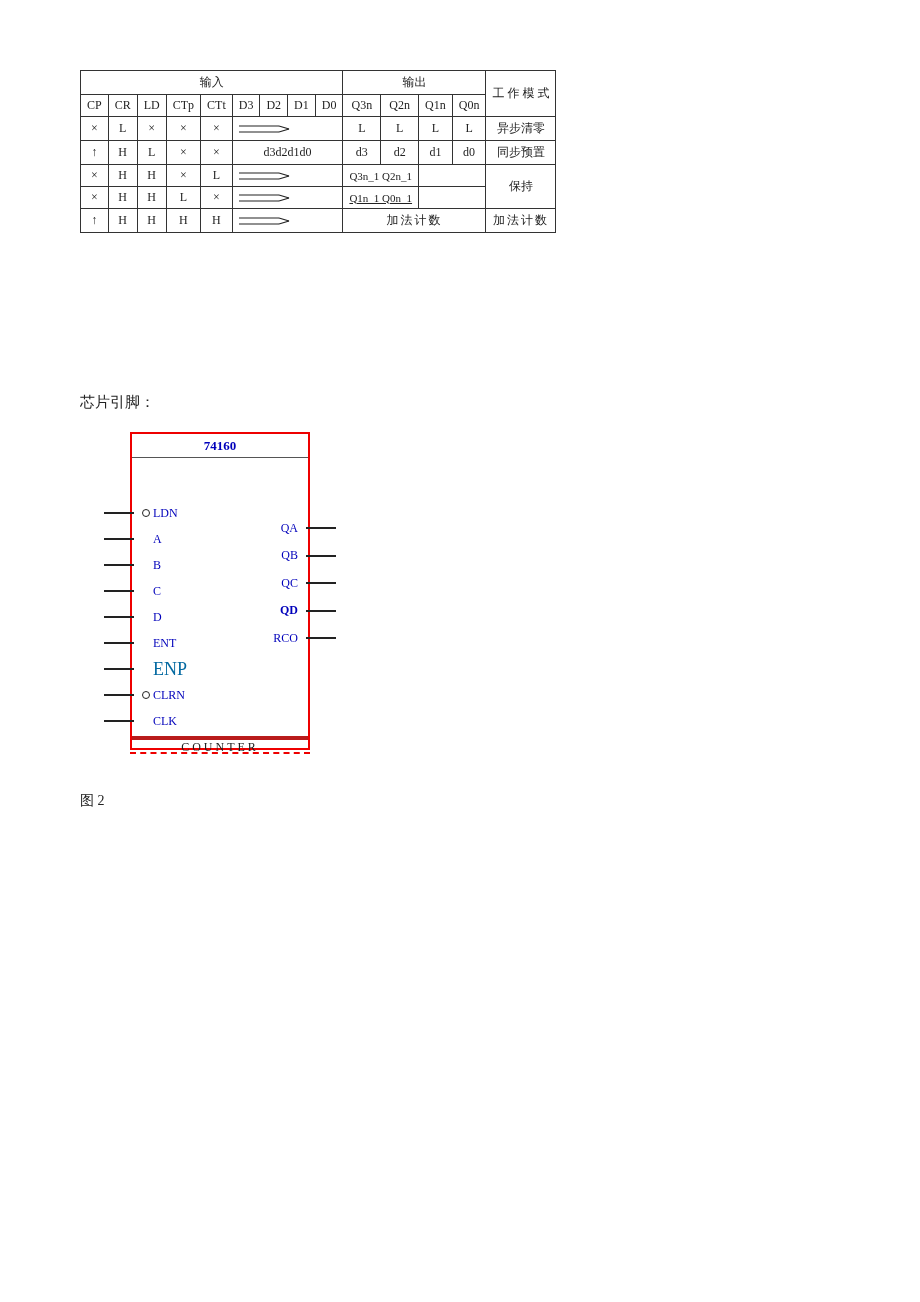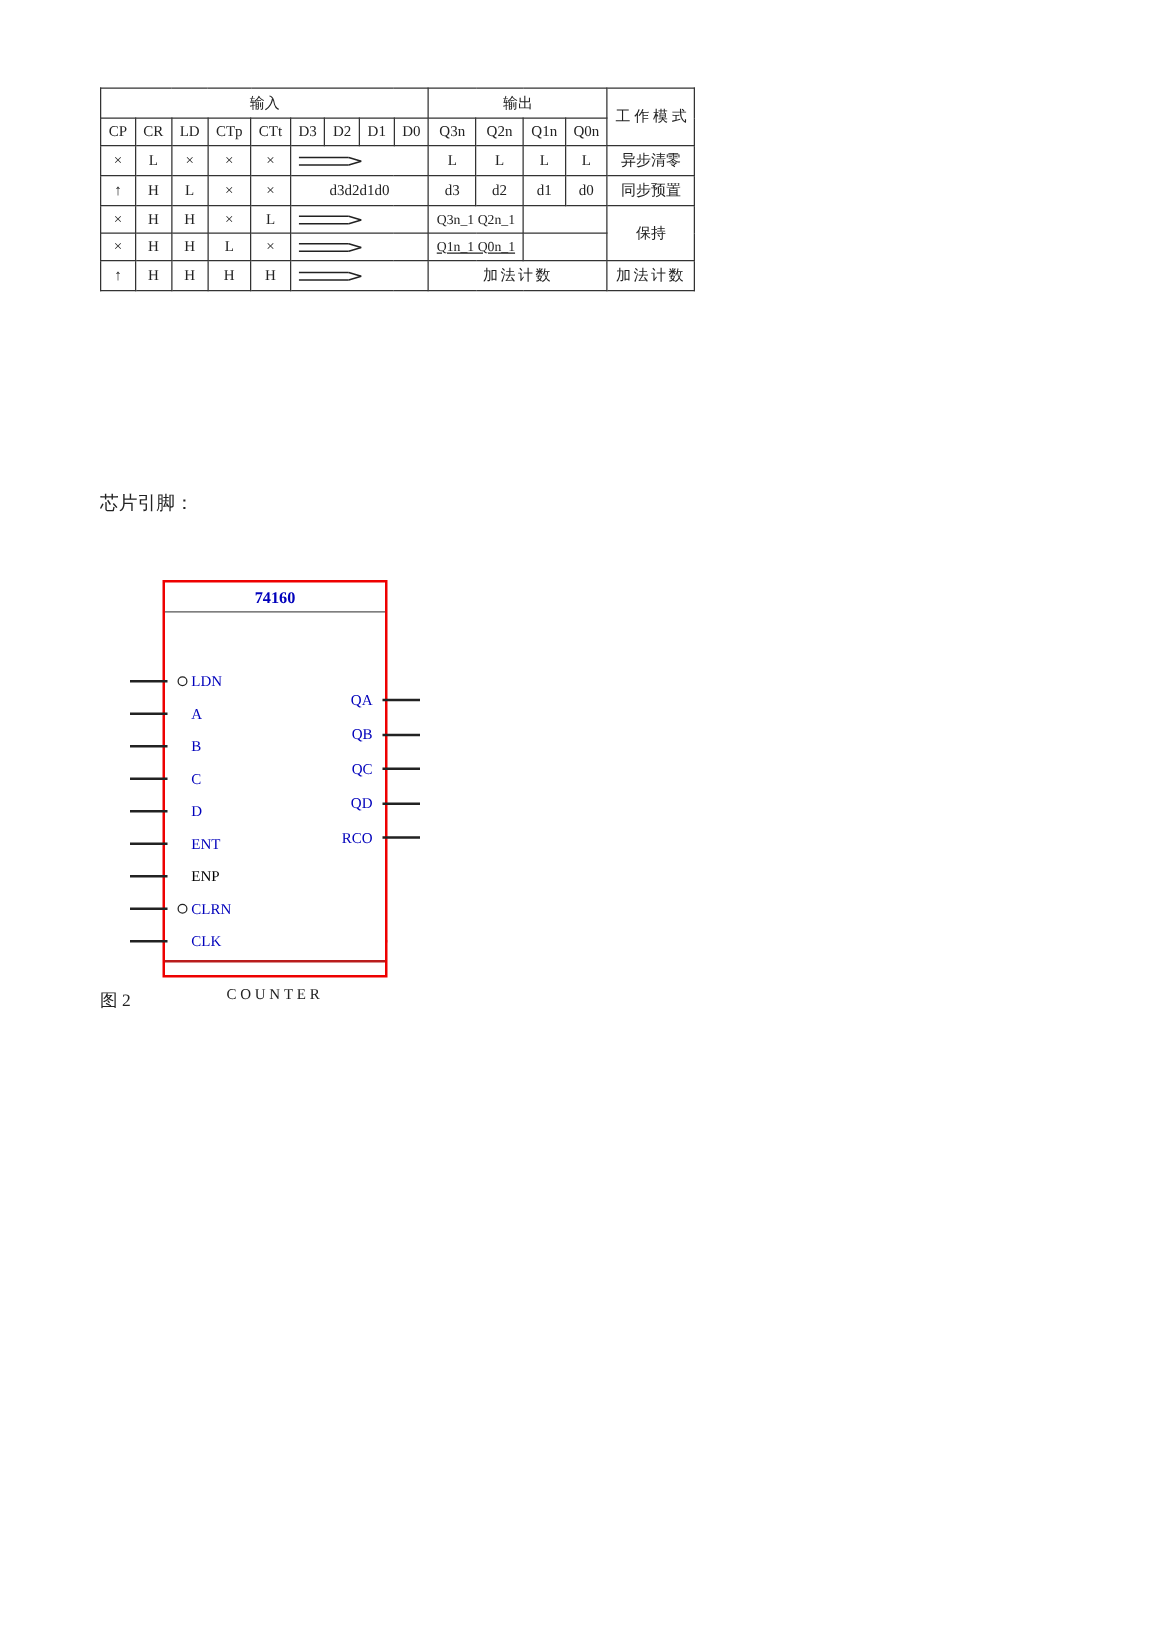--- a/index.html
+++ b/index.html
@@ -209,21 +209,21 @@
         </tr>
       </tbody>
     </table>
   </div>
 
   <div class="chip-section" style="margin-top: 160px;">
     <div class="chip-title">芯片引脚：</div>
 
     <div style="position:relative; width: 280px; height: 340px;">
 
-      <div style="position:absolute; left:50px; top:0; width:180px; height:318px; border:2px solid #e00; background:#fff; z-index:2;margin-top:32px;">
+      <div style="position:absolute; left:50px; top:0; width:180px; height:318px; border:2px solid #e00; background:#fff; z-index:2;">
 
         <div style="text-align:center; color:#00b; font-size:13px; font-weight:bold; padding:4px 0 3px 0; border-bottom:1px solid #555;">74160</div>
 
         <div style="display:flex; justify-content:space-between; padding:2px 10px; height:278px;">
 
           <div style="display:flex; flex-direction:column; justify-content:flex-end;">
 
             <div style="display:flex; align-items:center; position:relative; height:26px;">
               <div style="position:absolute; left:-38px; top:50%; transform:translateY(-50%); width:30px; height:2px; background:#222;"></div>
               <div style="width:8px; height:8px; border-radius:50%; border:1.5px solid #222; background:#fff; margin-right:3px; flex-shrink:0;"></div>
@@ -250,21 +250,21 @@
               <span style="color:#00b; font-size:12px; margin-left:11px;">D</span>
             </div>
 
             <div style="display:flex; align-items:center; position:relative; height:26px;">
               <div style="position:absolute; left:-38px; top:50%; transform:translateY(-50%); width:30px; height:2px; background:#222;"></div>
               <span style="color:#00b; font-size:12px; margin-left:11px;">ENT</span>
             </div>
 
             <div style="display:flex; align-items:center; position:relative; height:26px;">
               <div style="position:absolute; left:-38px; top:50%; transform:translateY(-50%); width:30px; height:2px; background:#222;"></div>
-              <span style="color:#000000; font-size:12px; margin-left:11px;">ENP</span>
+              <span style="color:#0369a1; font-size:18px; margin-left:11px;">ENP</span>
             </div>
 
             <div style="display:flex; align-items:center; position:relative; height:26px;">
               <div style="position:absolute; left:-38px; top:50%; transform:translateY(-50%); width:30px; height:2px; background:#222;"></div>
               <div style="width:8px; height:8px; border-radius:50%; border:1.5px solid #222; background:#fff; margin-right:3px; flex-shrink:0;"></div>
               <span style="color:#00b; font-size:12px;">CLRN</span>
             </div>
 
             <div style="display:flex; align-items:center; position:relative; height:26px;">
               <div style="position:absolute; left:-38px; top:50%; transform:translateY(-50%); width:30px; height:2px; background:#222;"></div>
@@ -285,37 +285,37 @@
             <div style="display:flex; align-items:center; justify-content:flex-end; position:relative; height:26px;">
               <span style="color:#00b; font-size:12px;">QB</span>
               <div style="position:absolute; right:-38px; top:50%; transform:translateY(-50%); width:30px; height:2px; background:#222;"></div>
             </div>
 
             <div style="display:flex; align-items:center; justify-content:flex-end; position:relative; height:26px;">
               <span style="color:#00b; font-size:12px;">QC</span>
               <div style="position:absolute; right:-38px; top:50%; transform:translateY(-50%); width:30px; height:2px; background:#222;"></div>
             </div>
 
-            <div style="display:flex; align-items:center; justify-content:flex-end; position:relative; height:26px;">
+            <div style="display:flex; align-items:center; justify-content:flex-end; position:relative; height:26px;font-weight:bold;">
               <span style="color:#00b; font-size:12px;">QD</span>
               <div style="position:absolute; right:-38px; top:50%; transform:translateY(-50%); width:30px; height:2px; background:#222;"></div>
             </div>
 
             <div style="display:flex; align-items:center; justify-content:center; position:relative; height:26px;">
               <span style="color:#00b; font-size:12px;">RCO</span>
               <div style="position:absolute; right:-38px; top:50%; transform:translateY(-50%); width:30px; height:2px; background:#222;"></div>
             </div>
 
             <div style="height:26px;"></div>
             <div style="height:26px;"></div>
             <div style="height:26px;"></div>
           </div>
         </div>
 
-        <div style="position:relative; text-align:center; font-size:12px; letter-spacing:3px; padding:18px 0; border-top:2px solid #b91c1c;">
+        <div style="position:relative; text-align:center; font-size:12px; letter-spacing:3px; padding:0 0; border-top:4px solid #b91c1c;">
           <span>COUNTER</span>
         </div>
       </div>
 
       <div style="position:absolute; left:50px; top:320px; width:180px; height:0; border-bottom:2px dashed #e00;"></div>
 
     </div>
   </div>
 
   <div class="figure-label" style="margin-top: 20px;">图 2</div>

